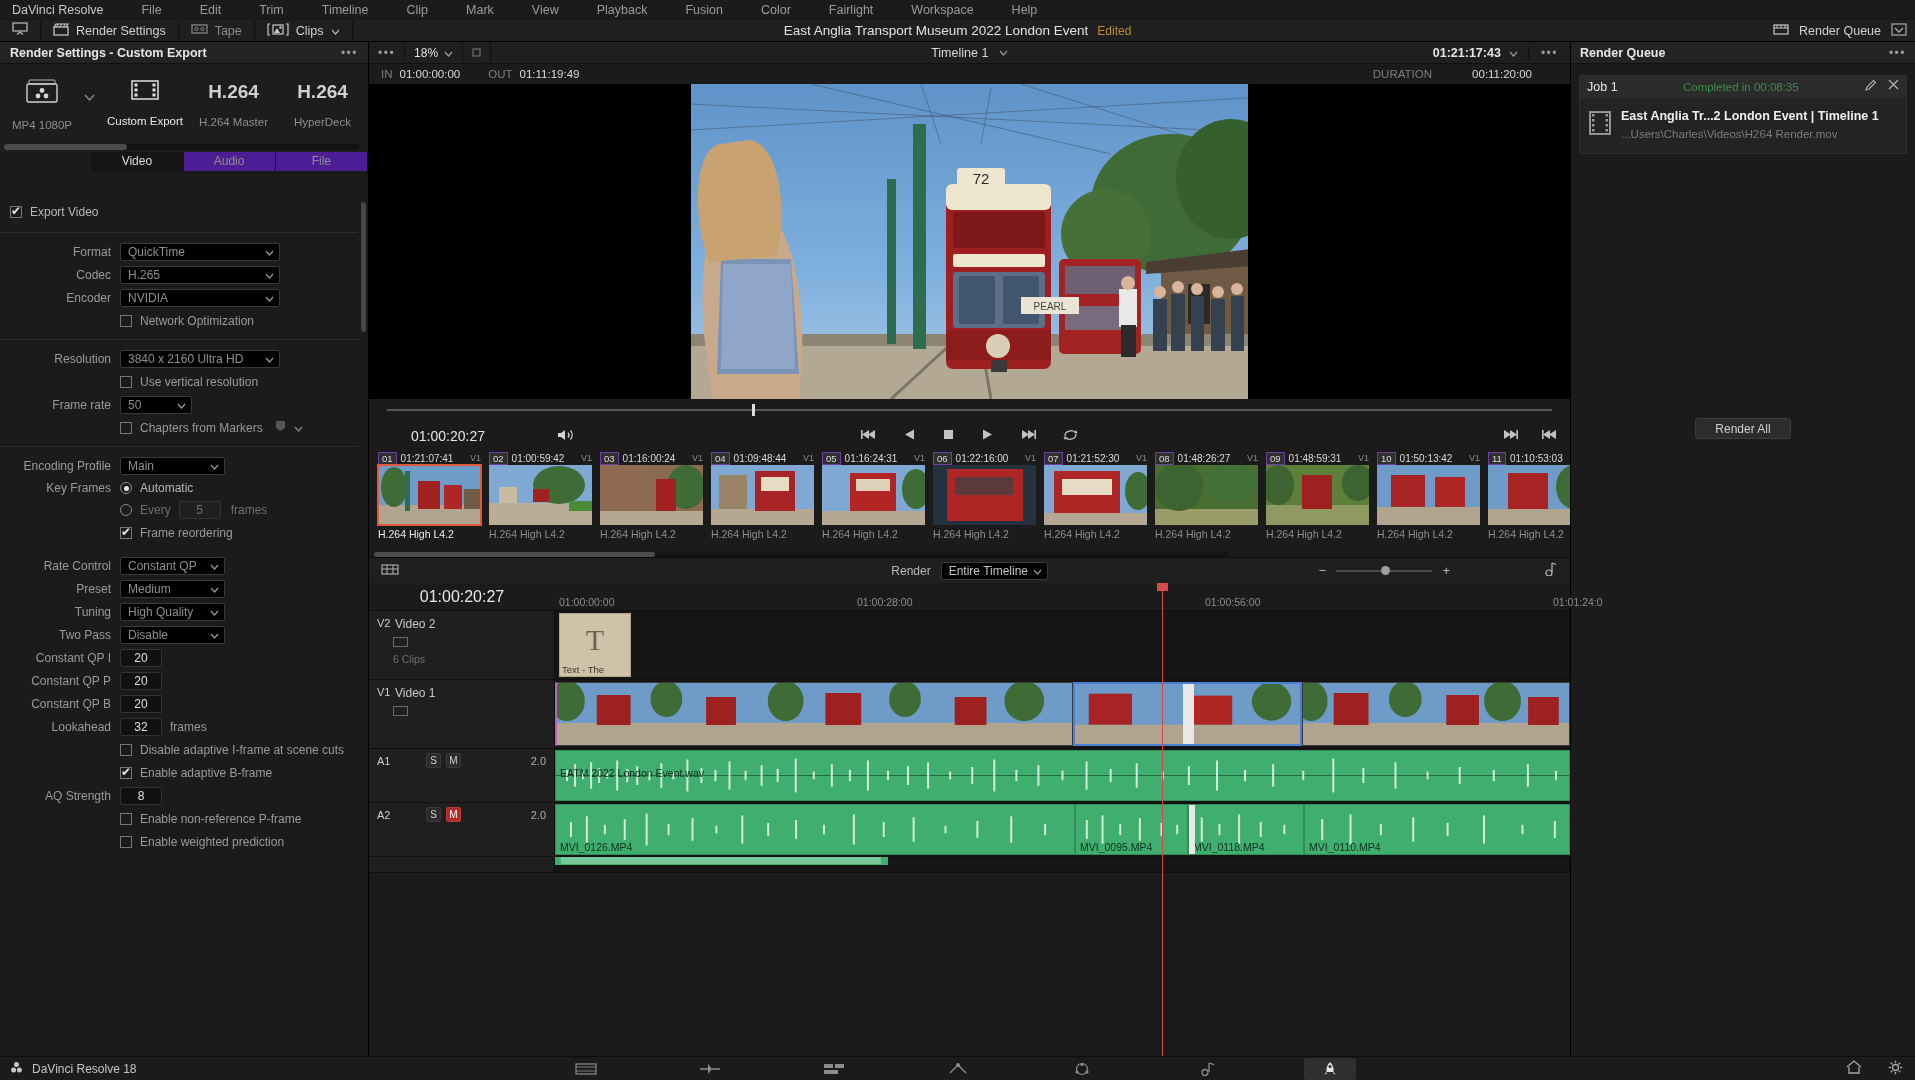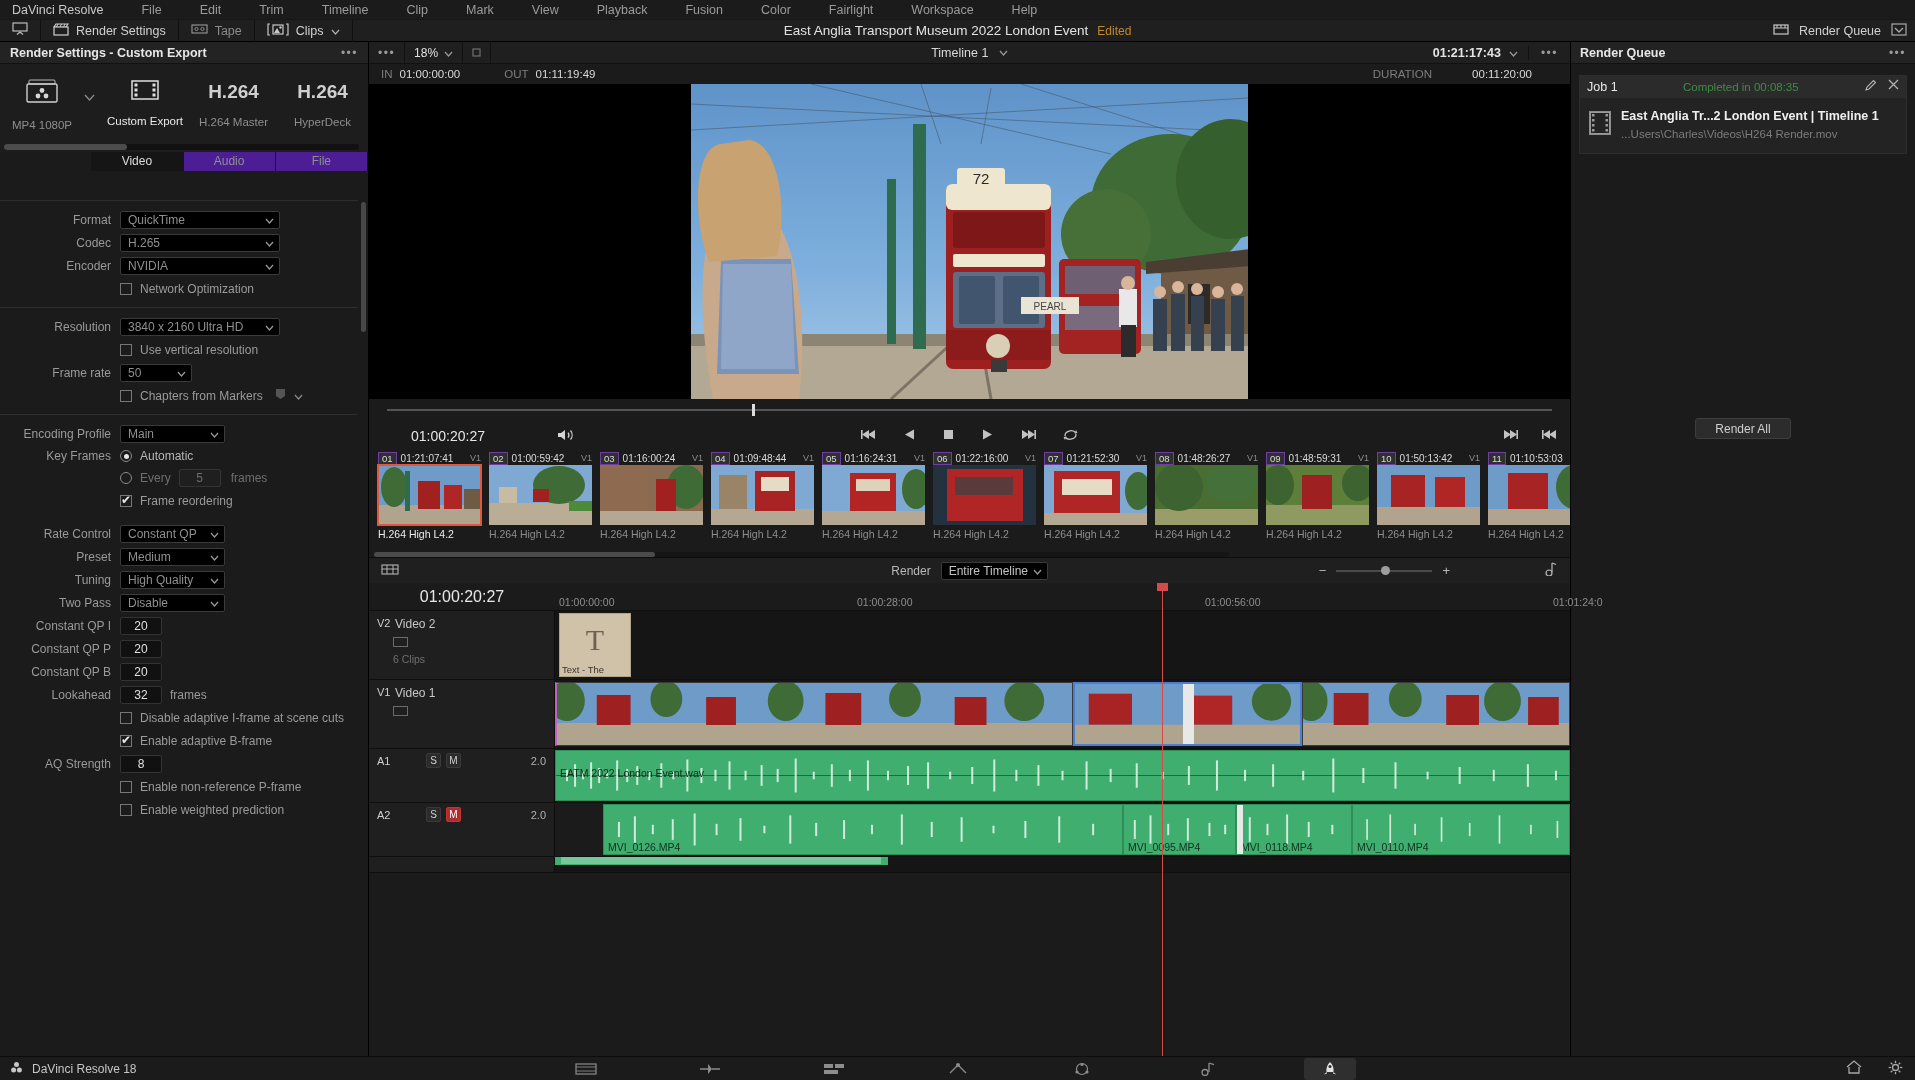--- a/index.html
+++ b/index.html
@@ -322,20 +322,24 @@
 
     <div id="tabs">
       <div class="tb spacer"></div>
       <div class="tb active">Video</div>
       <div class="tb">Audio</div>
       <div class="tb">File</div>
     </div>
 
     <div id="rs-body">
 
+      <div class="rowchk" style="margin-top:6px;">
+        <span class="cbox on"></span>
+        <span style="color:#b9b9b9;">Export Video</span>
+      </div>
       <div class="hr"></div>
 
       <div class="frow">
         <span class="lab">Format</span>
         <span class="sel-ctl w160">
           <span class="cv">QuickTime</span>
           <span><svg width="9" height="6" viewBox="0 0 9 6">
                 <path d="M1 1 L4.5 5 L8 1" fill="none" stroke="#9a9a9a" stroke-width="1.2"></path>
               </svg></span>
         </span>
@@ -555,21 +559,21 @@
         <span style="margin:0 10px 0 8px;"><svg width="9" height="6" viewBox="0 0 9 6">
               <path d="M1 1 L4.5 5 L8 1" fill="none" stroke="#9a9a9a" stroke-width="1.2"></path>
             </svg></span>
         <span style="padding:0 12px;border-left:1px solid #111;letter-spacing:1.5px;color:#9a9a9a;">•••</span>
       </div>
     </div>
 
     <div id="io-bar">
       <span class="k" style="margin-left:12px;">IN</span>
       <span class="v">01:00:00:00</span>
-      <span class="k" style="margin-left:44px;">OUT</span>
+      <span class="k" style="margin-left:28px;">OUT</span>
       <span class="v">01:11:19:49</span>
       <span class="k" style="position:absolute;right:138px;">DURATION</span>
       <span class="v" style="position:absolute;right:38px;">00:11:20:00</span>
     </div>
 
     <div id="viewer">
       <div style="width:557px;height:315px;position:relative;overflow:hidden;">
 
         <div class="sky" style="position:absolute;inset:0;"></div>
 
@@ -1057,21 +1061,21 @@
                     <rect x="934" y="20" width="2" height="12"></rect>
                   <rect x="968" y="14" width="2" height="24"></rect>
                     <rect x="996" y="21" width="2" height="10"></rect>
                 </g>
               </svg>
               <span class="nm" style="bottom:auto;top:16px;left:4px;color:#0f2e1b;">EATM 2022 London Event.wav</span>
             </div>
           </div>
         </div>
 
-        <div class="track" style="height:54px;gap:48px;">
+        <div class="track" style="height:54px;">
           <div class="thead">
             <span class="badge">A2</span>
             <div class="btns">
               <span class="sb">S</span>
               <span class="sb red">M</span>
             </div>
             <span class="fade" style="top:6px;">2.0</span>
           </div>
           <div class="tbody">
             <div class="aclip" style="left:0;width:520px;">

